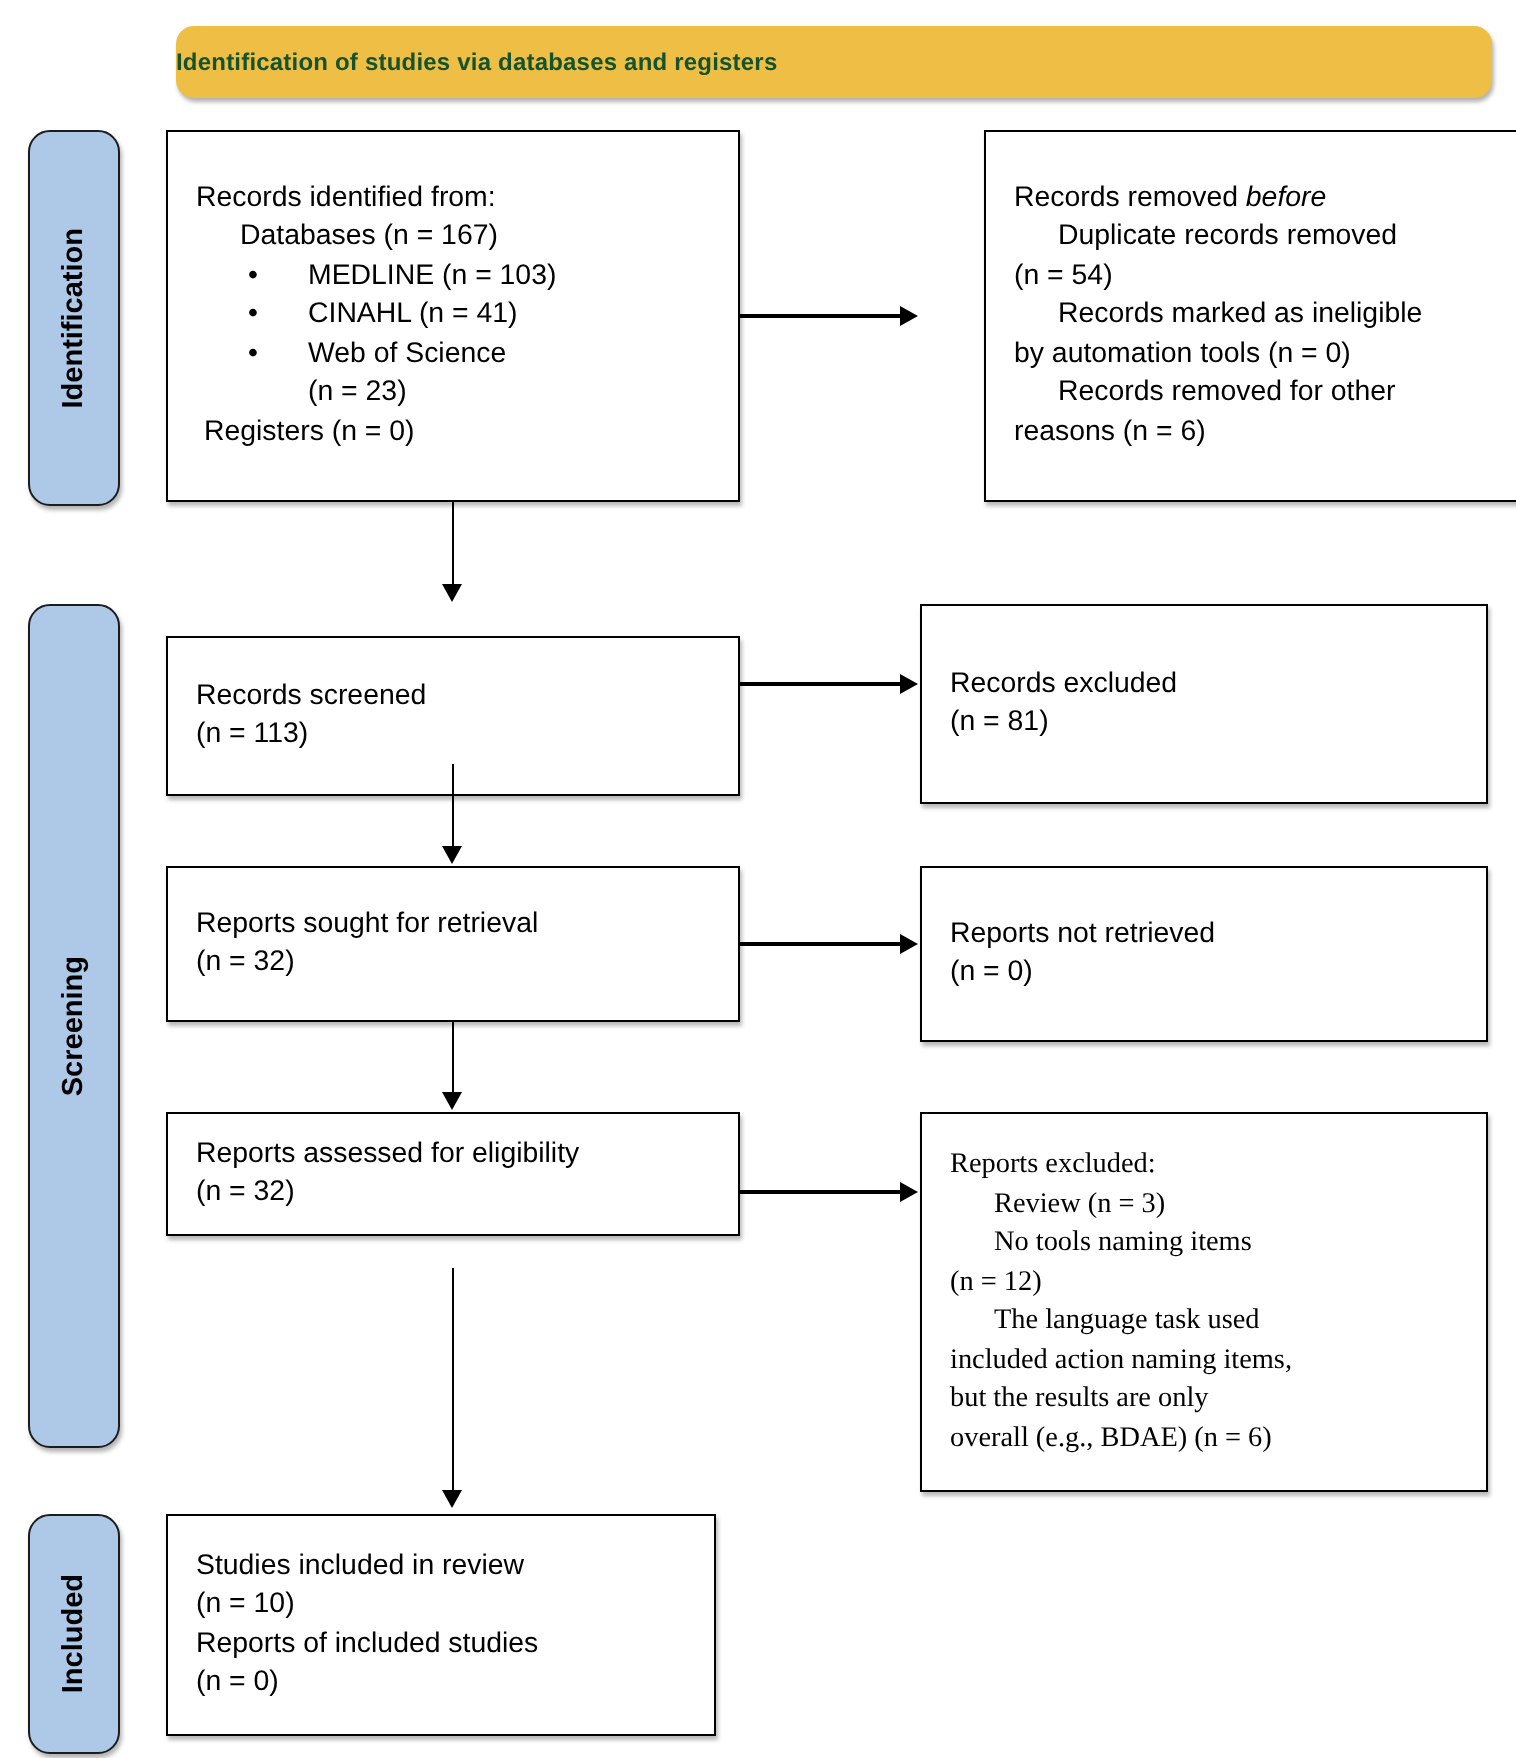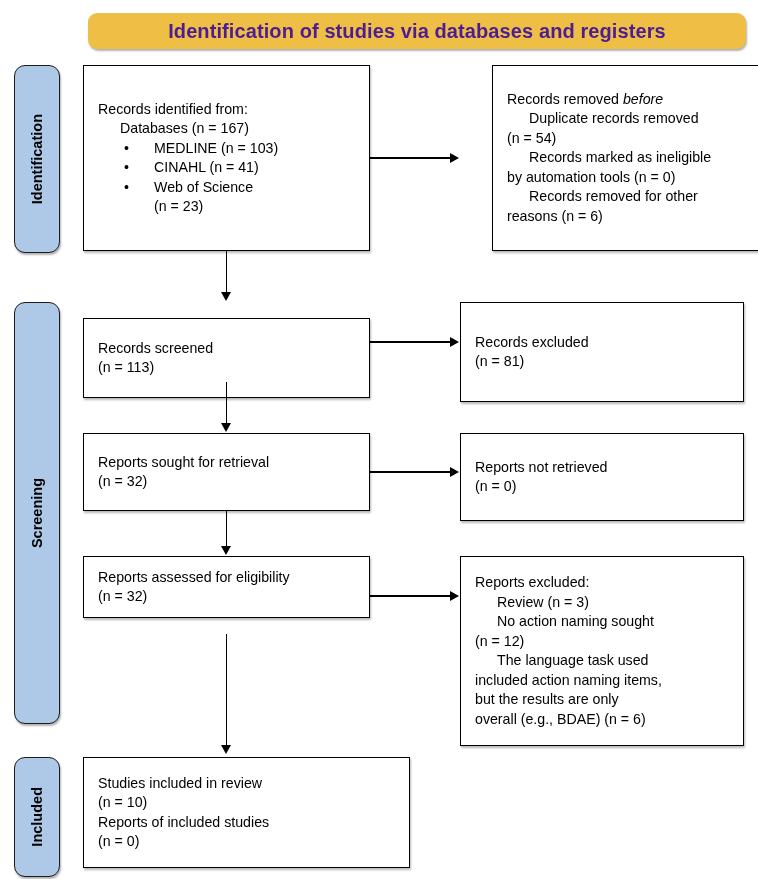--- a/index.html
+++ b/index.html
@@ -21,25 +21,25 @@
   }
 
   
   .banner {
     position: absolute;
     background: #EFBE45;
     border-radius: 9px;
     box-shadow: 1px 2px 2px rgba(0,0,0,0.30);
     display: flex;
     align-items: center;
-    justify-content: center;
+    justify-content: flex-start;
     font-weight: bold;
-    font-size: 20px;
+    font-size: 12px;
     letter-spacing: 0.1px;
-    color: #4c1d95;
+    color: #14532d;
   }
 
   
   .stage-bar {
     position: absolute;
     background: #AEC8E8;
     border: 1.6px solid #1c1c1c;
     border-radius: 11px;
     box-shadow: 1px 2px 2px rgba(0,0,0,0.30);
     display: flex;
@@ -141,20 +141,21 @@
         <span>CINAHL (n = 41)</span>
       </div>
       <div class="line indent-bullet">
         <span class="bullet-dot">•</span>
         <span>Web of Science</span>
       </div>
       <div class="line indent-bullet">
         <span class="bullet-dot">&nbsp;</span>
         <span>(n = 23)</span>
       </div>
+      <div class="line" style="padding-left:4px;">Registers (n = 0)</div>
     </div>
   </div>
 
   <div class="box" style="left:460px; top:65px; width:284px; height:186px;margin-left:32px;">
     <div class="box-inner">
       <div class="line"><span>Records removed </span><span class="ital">before</span></div>
       <div class="line indent-1">Duplicate records removed</div>
       <div class="line">(n = 54)</div>
       <div class="line indent-1">Records marked as ineligible</div>
       <div class="line">by automation tools (n = 0)</div>
@@ -191,34 +192,34 @@
     </div>
   </div>
 
   <div class="box" style="left:83px; top:556px; width:287px; height:62px;">
     <div class="box-inner">
       <div class="line">Reports assessed for eligibility</div>
       <div class="line">(n = 32)</div>
     </div>
   </div>
 
-  <div class="box" style="left:460px; top:556px; width:284px; height:190px;">
+  <div class="box" style="left:460px; top:556px; width:284px; height:190px;font-family:Liberation Serif, serif;">
     <div class="box-inner">
       <div class="line">Reports excluded:</div>
       <div class="line indent-1">Review (n = 3)</div>
-      <div class="line indent-1">No action naming sought</div>
+      <div class="line indent-1">No tools naming items</div>
       <div class="line">(n = 12)</div>
       <div class="line indent-1">The language task used</div>
       <div class="line">included action naming items,</div>
       <div class="line">but the results are only</div>
       <div class="line">overall (e.g., BDAE) (n = 6)</div>
     </div>
   </div>
 
-  <div class="box" style="left:83px; top:757px; width:327px; height:111px;">
+  <div class="box" style="left:83px; top:757px; width:275px; height:111px;">
     <div class="box-inner">
       <div class="line">Studies included in review</div>
       <div class="line">(n = 10)</div>
       <div class="line">Reports of included studies</div>
       <div class="line">(n = 0)</div>
     </div>
   </div>
 
   <div class="conn h" style="left:370px; top:157px; width:80px;"></div>
   <div class="arrow-right" style="left:450px; top:152.5px;"></div>

